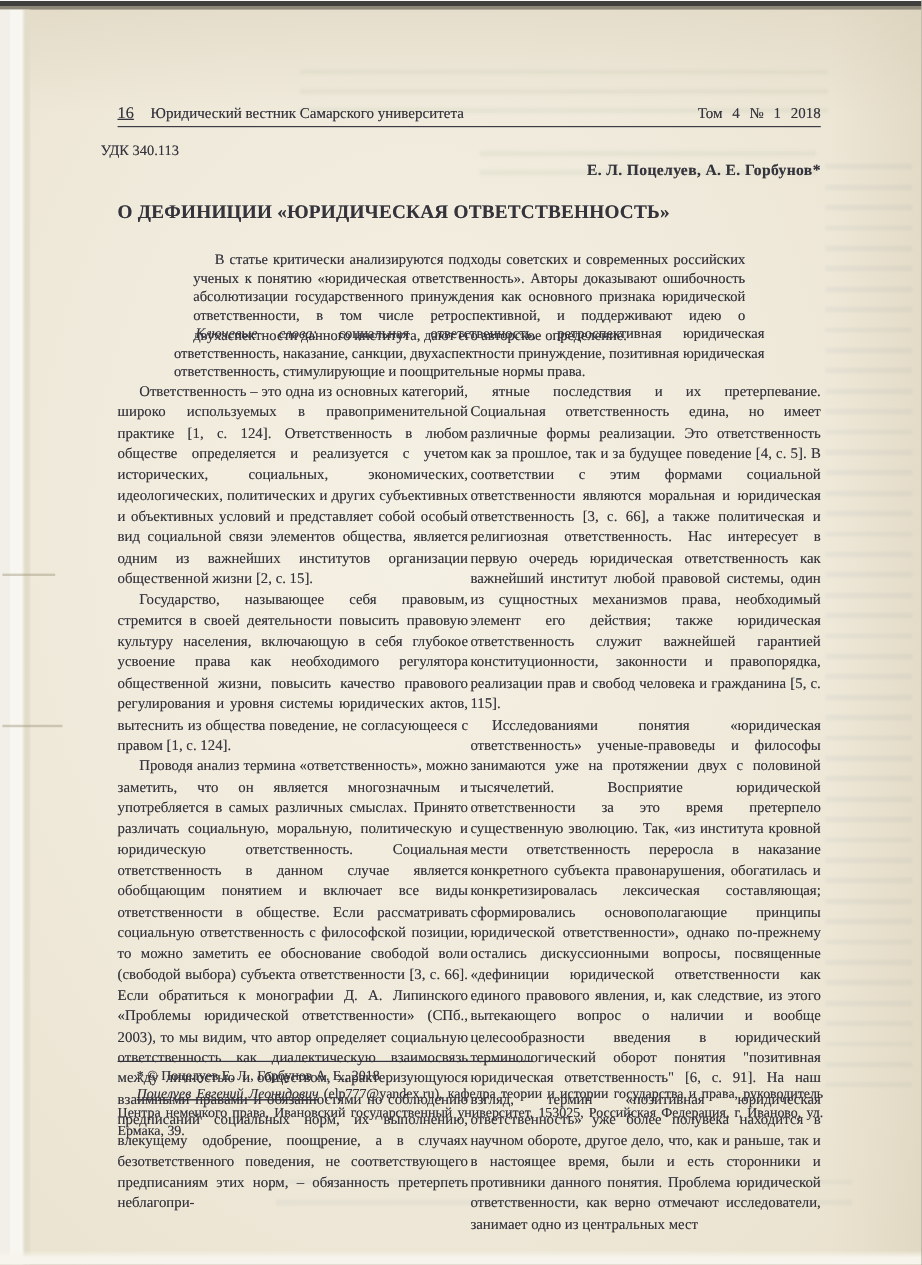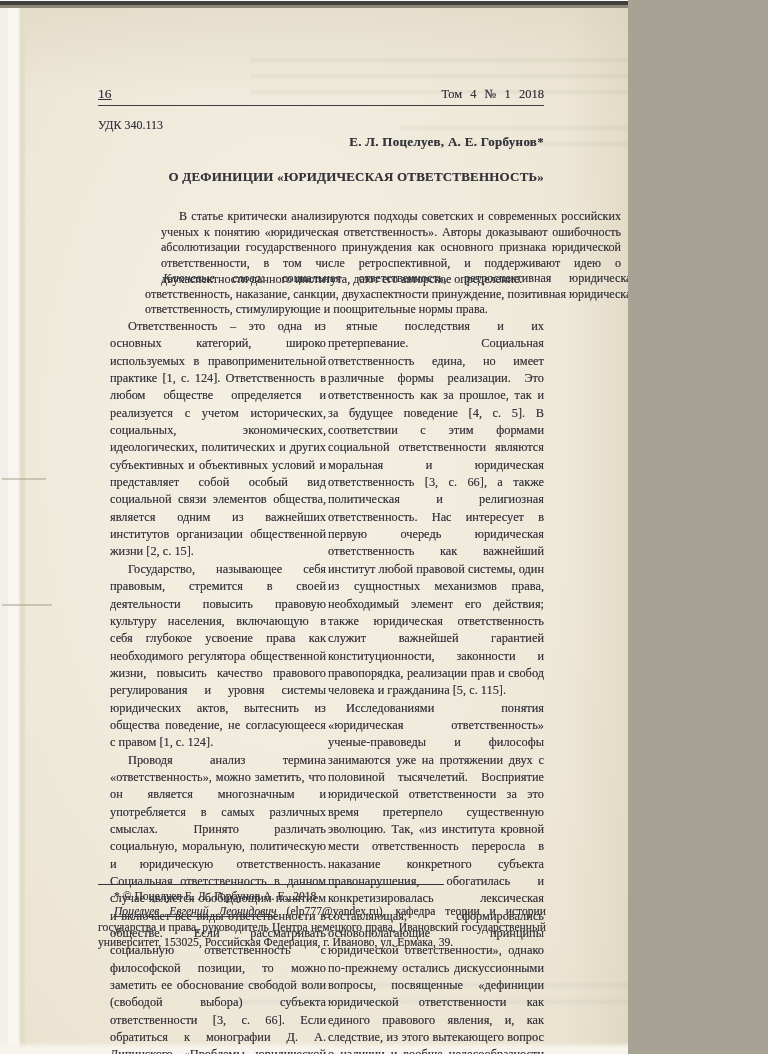--- a/index.html
+++ b/index.html
@@ -1,17 +1,17 @@
 <!DOCTYPE html>
 <html><head>
 <meta charset="utf-8">
 <style>
   html,body{margin:0;padding:0;background:#a8a295;}
   .scan{
-    position:relative;width:628px;height:1054px;overflow:hidden;
+    position:relative;width:768px;height:1054px;overflow:hidden;
     font-family:"Liberation Serif","DejaVu Serif",serif;color:#35343d;
     background:
       linear-gradient(180deg, rgba(214,205,182,.45) 0%, rgba(214,205,182,0) 9%),
       linear-gradient(270deg, rgba(210,200,175,.35) 0%, rgba(210,200,175,0) 10%),
       radial-gradient(ellipse at 45% 42%, #f4f0e3 0%, #efe9da 55%, #e9e1cd 100%);
   }
   .edge-top{position:absolute;top:0;left:0;right:0;height:8px;
     background:linear-gradient(180deg,#fbfbf9 0 1px,#403f3d 1px 5px,#8d8779 5px 8px);}
   .edge-left{position:absolute;top:8px;left:0;bottom:0;width:26px;
     background:linear-gradient(90deg,#f2efe8 0 8px,#f8f6f0 8px 18px,#e2dcca 21px 24px,rgba(226,220,202,0) 26px);}
@@ -25,34 +25,34 @@
 
   .ink{text-shadow:0 0 .4px rgba(53,52,61,.55);}
 
   .header{position:absolute;top:86px;left:98px;right:84px;display:flex;
     justify-content:space-between;align-items:flex-end;
     border-bottom:1.6px solid #3d3c44;padding-bottom:3px;font-size:12.5px;}
   .header .left-group{display:flex;align-items:flex-end;gap:14px;}
   .pagenum{font-size:13.5px;text-decoration:underline;}
   .issue{word-spacing:5px;margin-left:24px;}
 
-  .meta{position:absolute;top:117px;left:98px;right:84px;font-size:12px;line-height:16.5px;}
+  .meta{position:absolute;top:117px;left:84px;right:84px;font-size:12px;line-height:16.5px;}
   .authors{position:absolute;right:0;top:17px;font-weight:bold;font-size:13px;letter-spacing:.3px;}
 
-  .title{position:absolute;top:169px;left:86px;right:84px;text-align:right;
-    font-weight:bold;font-size:13px;letter-spacing:.2px;}
+  .title{position:absolute;top:169px;left:98px;right:84px;text-align:left;
+    font-weight:bold;font-size:16px;letter-spacing:.2px;}
 
   .abstract{position:absolute;top:193px;left:145px;width:492px;
     font-size:12.1px;line-height:15.7px;text-align:justify;}
   .abstract p{margin:16px;text-indent:18px;}
   .keywords{position:absolute;top:271px;left:145px;width:492px;
     font-size:12.1px;line-height:15.7px;text-align:justify;text-indent:18px;}
   .kw-label{font-weight:normal;font-style:italic;}
 
-  .columns{position:absolute;top:318px;left:98px;right:84px;display:flex;gap:2px;margin-left:12px;}
+  .columns{position:absolute;top:318px;left:98px;right:84px;display:flex;gap:2px;}
   .col{flex:1;font-size:12.35px;line-height:17.35px;text-align:justify;}
   .col p{margin:0;text-indent:18px;}
 
   .footrule{position:absolute;top:884px;left:98px;width:346px;border-top:1.8px solid #35343c;}
   .footnotes{position:absolute;top:889px;left:98px;right:82px;
     font-size:11.6px;line-height:15.3px;text-align:justify;}
   .footnotes p{margin:0;text-indent:16px;}
   .fn-name{font-style:italic;text-decoration:underline;}
 </style>
 </head>
@@ -67,20 +67,21 @@
   <div class="edge-bottom"></div>
 
   <div class="bleed" style="top:52px;left:250px;width:440px;height:44px;"></div>
   <div class="bleed cool" style="top:130px;left:688px;width:72px;height:780px;"></div>
   <div class="bleed" style="top:120px;left:400px;width:280px;height:34px;"></div>
   <div class="bleed cool" style="top:976px;left:230px;width:480px;height:40px;"></div>
 
   <div class="header ink">
     <div class="left-group">
       <span class="pagenum">16</span>
+      <span>Юридический вестник Самарского университета</span>
     </div>
     <span class="issue">Том 4 № 1 2018</span>
   </div>
 
   <div class="meta ink">
     <div>УДК 340.113</div>
     <div class="authors">Е. Л. Поцелуев, А. Е. Горбунов*</div>
   </div>
 
   <div class="title ink">О ДЕФИНИЦИИ «ЮРИДИЧЕСКАЯ ОТВЕТСТВЕННОСТЬ»</div>

